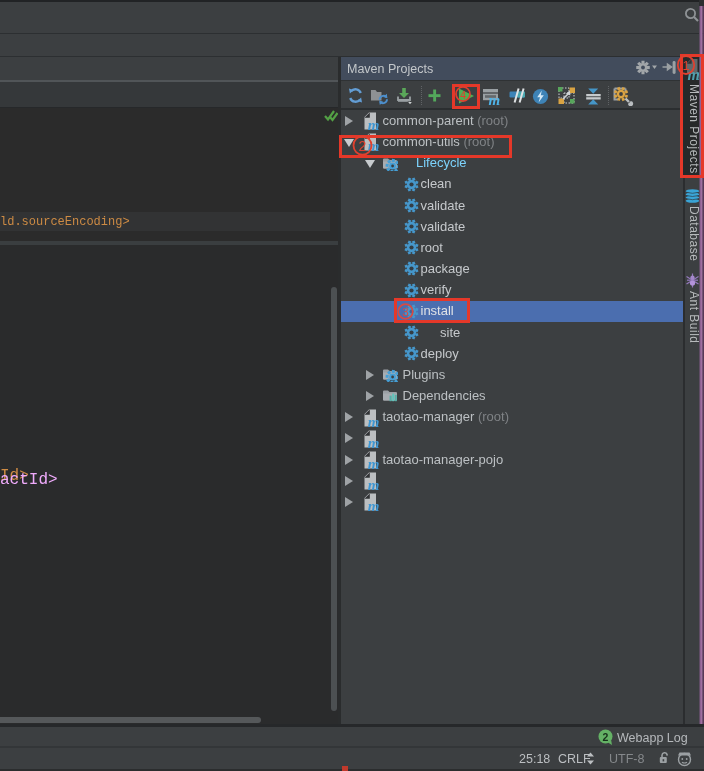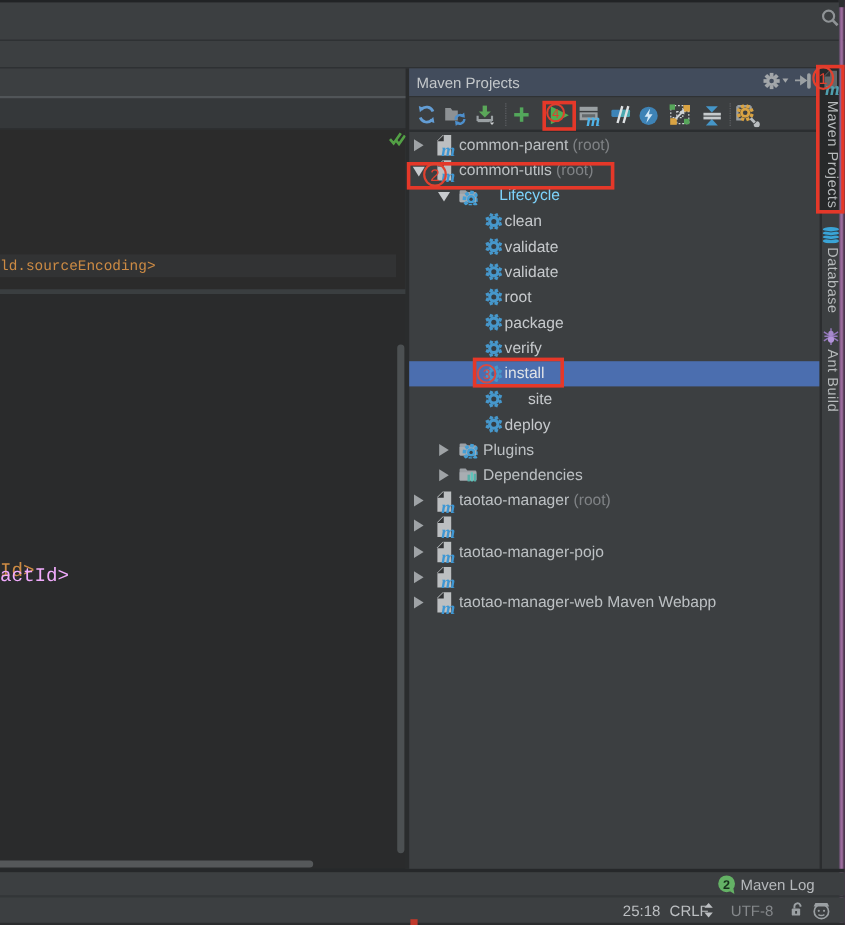--- a/index.html
+++ b/index.html
@@ -365,21 +365,20 @@
 <path d="M6 0.5 L13 0.5 L13 17.5 L1.5 17.5 L1.5 5 Z" fill="#bcbfc1"></path>
 <path d="M6.8 0.5 L6.8 5.8 L1.5 5.8 Z" fill="#313335"></path>
 <text x="4.8" y="18.3" font-family="Liberation Serif,serif" font-style="italic" font-weight="bold" font-size="15" fill="#3e97d4">m</text>
 </svg>
 <div class="tri-r" style="left:344.5px;top:496.8px"></div>
 <svg style="position:absolute;left:363px;top:493.345px" width="18" height="19" viewBox="0 0 18 19">
 <path d="M6 0.5 L13 0.5 L13 17.5 L1.5 17.5 L1.5 5 Z" fill="#bcbfc1"></path>
 <path d="M6.8 0.5 L6.8 5.8 L1.5 5.8 Z" fill="#313335"></path>
 <text x="4.8" y="18.3" font-family="Liberation Serif,serif" font-style="italic" font-weight="bold" font-size="15" fill="#3e97d4">m</text>
 </svg>
-<div class="trow" style="left:382.5px;top:493.8px;color:#bcc0c3">taotao-manager-web Maven Webapp</div>
 
 <div class="abs" style="left:683px;top:57px;width:1.5px;height:667px;background:#2b2d2f"></div>
 <div class="abs" style="left:682.5px;top:56px;width:21.5px;height:121px;background:#27292a"></div>
 
 <svg class="abs" style="left:684px;top:58px" width="20" height="23" viewBox="0 0 20 23">
 <path d="M7 1 L13.5 1 L13.5 16 L3 16 L3 5 Z" fill="#6f7376" opacity="0.85"></path>
 <path d="M7.7 1 L7.7 5.7 L3 5.7 Z" fill="#303234"></path>
 <text x="3.5" y="21.5" font-family="Liberation Serif,serif" font-style="italic" font-weight="bold" font-size="16" fill="#4f9fae">m</text>
     </svg>
 <div class="vtext" style="left:687px;top:84px">Maven Projects</div>
@@ -416,21 +415,21 @@
 <div class="abs" style="left:0;top:727px;width:704px;height:19px;background:#3c3f41"></div>
 <div class="abs" style="left:0;top:746px;width:704px;height:2px;background:#333638"></div>
 <div class="abs" style="left:0;top:748px;width:704px;height:21px;background:#3c3f41"></div>
 <div class="abs" style="left:0;top:769px;width:704px;height:2px;background:#2b2d2e"></div>
 
 <svg class="abs" style="left:597px;top:729px" width="18" height="17" viewBox="0 0 18 17">
 <circle cx="8.5" cy="7.5" r="7" fill="#64b165"></circle>
 <path d="M11 13.5 L15 16 L14.2 11.5 Z" fill="#64b165"></path>
 <text x="8.5" y="11.5" text-anchor="middle" font-size="10.5" font-weight="bold" fill="#17301b" font-family="Liberation Sans,sans-serif">2</text>
     </svg>
-<div class="abs" style="left:617px;top:730.5px;font-size:12.5px;color:#b6b9bc">Maven Log</div>
+<div class="abs" style="left:617px;top:730.5px;font-size:12.5px;color:#b6b9bc">Webapp Log</div>
 <div class="abs" style="left:519px;top:751.5px;font-size:12.5px;color:#bcbfc2">25:18</div>
 <div class="abs" style="left:558px;top:751.5px;font-size:12.5px;color:#bcbfc2">CRLF</div>
 <svg class="abs" style="left:586px;top:752px" width="9" height="13" viewBox="0 0 9 13">
 <g fill="#bcbfc2">
         <path d="M4.5 0.5 L8 4.5 L1 4.5 Z"></path>
         <path d="M4.5 12.5 L8 8.5 L1 8.5 Z"></path>
       </g>
     </svg>
 <div class="abs" style="left:609px;top:751.5px;font-size:12.5px;color:#85888b">UTF-8</div>
 <svg class="abs" style="left:657px;top:751px" width="14" height="14" viewBox="0 0 14 14">

